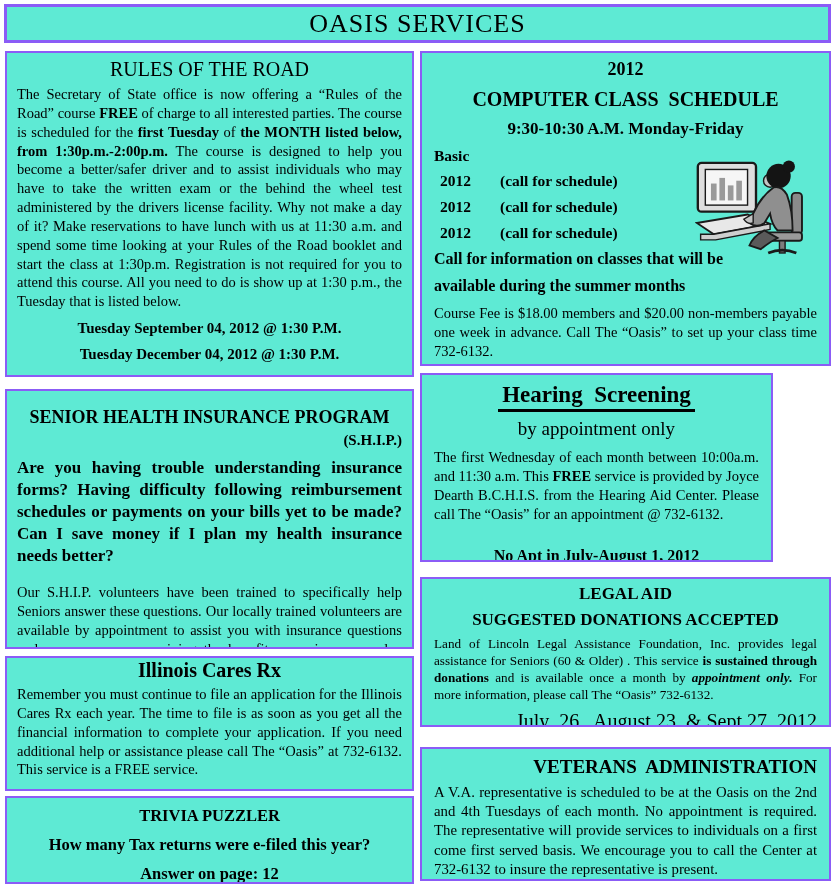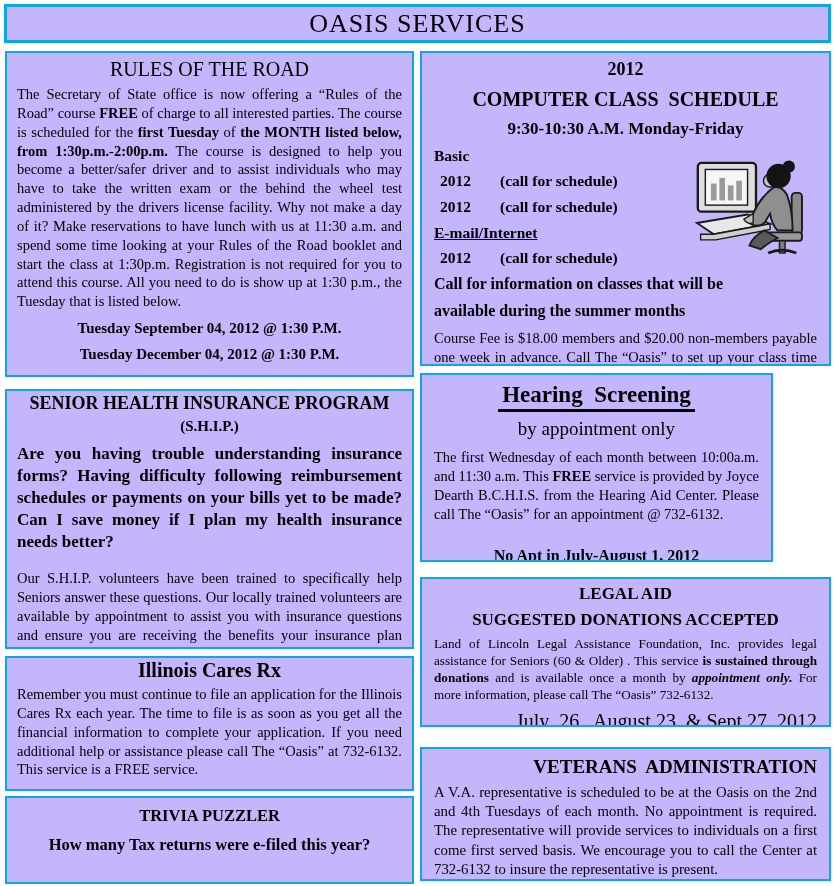--- a/index.html
+++ b/index.html
@@ -4,54 +4,54 @@
 <style>
   * { margin:0; padding:0; box-sizing:border-box; }
   html,body { background:#ffffff; }
   body {
     width:835px; height:886px;
     font-family:"Liberation Serif", serif;
     color:#000;
   }
   .page { position:relative; width:835px; height:886px; background:#fff; overflow:hidden; }
   .box {
-    position:absolute; background:#c4b5fd;
-    border:2px solid #0ea5e9;
+    position:absolute; background:#5eead4;
+    border:2px solid #8b5cf6;
     overflow:hidden;
   }
   .header-box {
     left:4px; top:4px; width:827px; height:39px;
     border-width:3px;
     display:flex; align-items:center; justify-content:center;
   }
   .page-title { font-size:26px; font-weight:normal; letter-spacing:1px; white-space:pre; }
 
   
   .rules-box    { left:5px;  top:51px;  width:409px; height:326px; padding:5px 10px; }
-  .ship-box     { left:5px;  top:389px; width:409px; height:260px; padding:2px 10px; }
+  .ship-box     { left:5px;  top:389px; width:409px; height:260px; padding:16px 10px; }
   .rx-box       { left:5px;  top:656px; width:409px; height:135px; padding:1px 10px; }
   .trivia-box   { left:5px;  top:796px; width:409px; height:88px;  padding:8px 8px; }
   
   .computer-box { left:420px; top:51px;  width:411px; height:315px; padding:6px 12px; }
   .hearing-box  { left:420px; top:373px; width:353px; height:189px; padding:5px 12px; }
   .legal-box    { left:420px; top:577px; width:411px; height:150px; padding:5px 12px; }
   .vets-box     { left:420px; top:747px; width:411px; height:134px; padding:7px 12px; }
 
   .just  { text-align:justify; font-size:14.5px; line-height:1.3; }
   .center{ text-align:center; }
   .b     { font-weight:bold; }
   .bi    { font-weight:bold; font-style:italic; }
 
   .sec-title      { text-align:center; font-size:20px; font-weight:normal; margin-bottom:4px; white-space:pre; }
   .sec-title-bold { text-align:center; font-size:18px; font-weight:bold; margin-bottom:4px; white-space:pre; }
 
   .rules-dates { margin-top:9px; }
   .rules-dates div { font-weight:bold; font-size:15px; margin-bottom:9px; }
 
-  .ship-sub { text-align:center; font-weight:bold; font-size:15px; margin-bottom:8px; }
+  .ship-sub { text-align:right; font-weight:bold; font-size:15px; margin-bottom:8px; }
   .ship-q   { font-weight:bold; font-size:17px; margin-bottom:16px; }
 
   .rx-title { text-align:center; font-weight:bold; font-size:20px; margin-bottom:3px; }
 
   .trivia-title { text-align:center; font-weight:bold; font-size:16.5px; margin-bottom:9px; }
   .trivia-line  { text-align:center; font-weight:bold; font-size:16.5px; margin-bottom:9px; }
 
   .comp-year  { text-align:center; font-weight:bold; font-size:18px; margin-bottom:8px; }
   .comp-title { text-align:center; font-weight:bold; font-size:20px; margin-bottom:8px; white-space:pre; }
   .comp-time  { text-align:center; font-weight:bold; font-size:17px; margin-bottom:8px; }
@@ -102,30 +102,30 @@
   </div>
 
   <div class="box rx-box">
     <div class="rx-title">Illinois Cares Rx</div>
     <p class="just">Remember you must continue to file an application for the Illinois Cares Rx each year.  The time to file is as soon as you get all the financial information to complete your application. If you need additional help or assistance please call The “Oasis” at 732-6132.  This service is a FREE service.</p>
   </div>
 
   <div class="box trivia-box">
     <div class="trivia-title">TRIVIA PUZZLER</div>
     <div class="trivia-line">How many Tax returns were e-filed this year?</div>
+    <div class="trivia-line">Answer on page: 12</div>
   </div>
 
   <div class="box computer-box">
     <div class="comp-year">2012</div>
     <div class="comp-title">COMPUTER CLASS  SCHEDULE</div>
     <div class="comp-time">9:30-10:30 A.M. Monday-Friday</div>
     <div class="comp-label">Basic</div>
     <div class="sched-row"><span class="yr">2012</span><span>(call for schedule)</span></div>
     <div class="sched-row"><span class="yr">2012</span><span>(call for schedule)</span></div>
-    <div class="comp-label u">E-mail/Internet</div>
     <div class="sched-row"><span class="yr">2012</span><span>(call for schedule)</span></div>
     <div class="comp-note">Call for information on classes that will be</div>
     <div class="comp-note">available during the summer months</div>
     <p class="just comp-fee">Course Fee is $18.00 members and $20.00 non-members payable one week in advance.  Call The “Oasis” to set up your class time 732-6132.</p>
 
     <svg class="clipart" viewBox="0 0 130 110" xmlns="http://www.w3.org/2000/svg">
 
       <rect x="3" y="8" width="62" height="52" rx="4" fill="#dedede" stroke="#1a1a1a" stroke-width="2.5"></rect>
       <rect x="11" y="15" width="45" height="38" fill="#f6f6f6" stroke="#1a1a1a" stroke-width="1.5"></rect>
       <rect x="17" y="30" width="6" height="18" fill="#9a9a9a"></rect>

